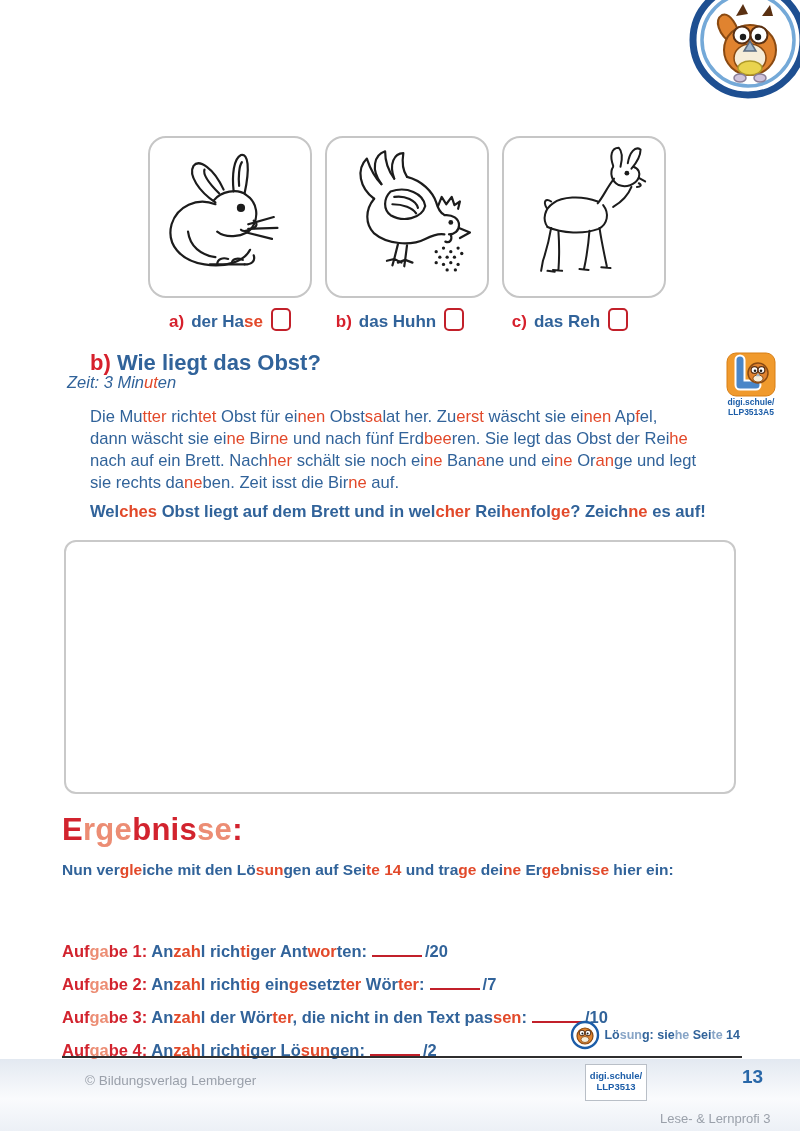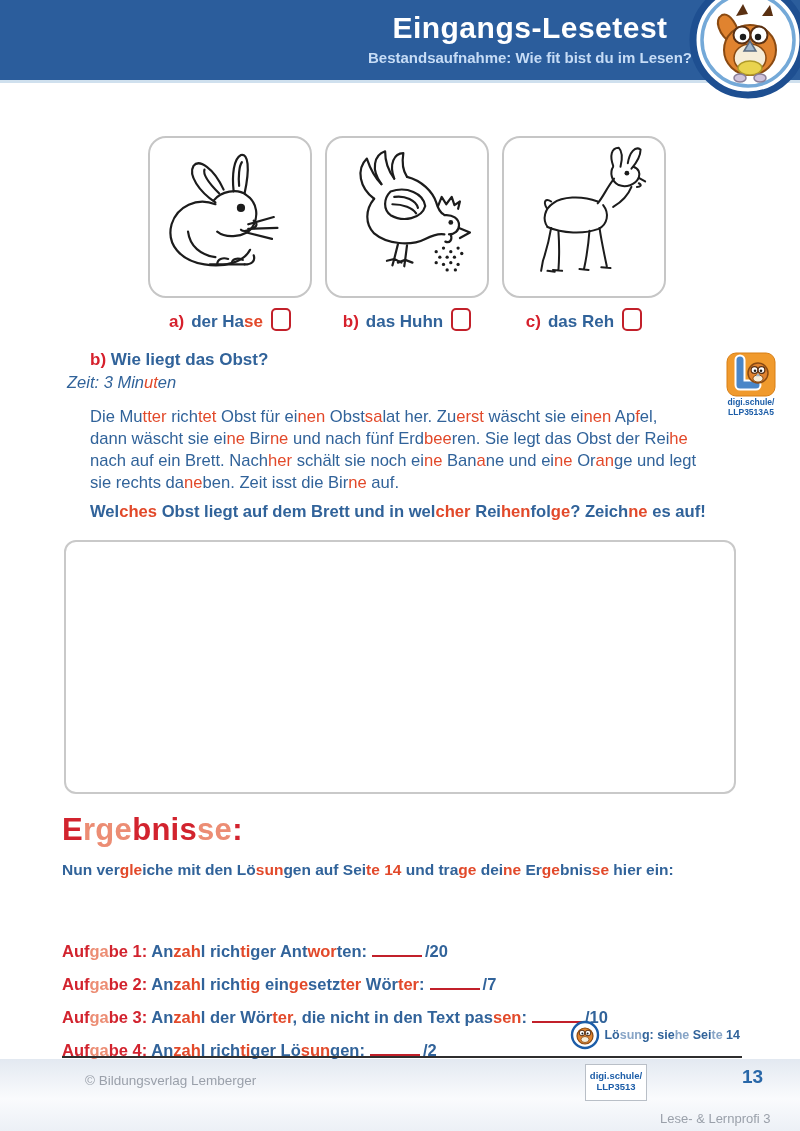--- a/index.html
+++ b/index.html
@@ -20,28 +20,28 @@
   .header-text{position:absolute;left:280px;top:11px;width:500px;text-align:center;}
   .title{font-size:30px;font-weight:bold;color:#ffffff;letter-spacing:0.5px;}
   .subtitle{font-size:15px;font-weight:bold;color:#c6dcf6;margin-top:4px;}
   .owl-badge{position:absolute;top:0;right:0;width:112px;height:108px;}
 
   
   .img-row{position:absolute;left:148px;top:136px;display:flex;gap:13px;}
   .img-box{width:164px;height:162px;box-sizing:border-box;border:2.5px solid #c6c6c6;border-radius:18px;
            background:#fff;display:flex;align-items:center;justify-content:center;}
   .img-box svg{width:146px;height:146px;}
-  .caption-row{position:absolute;left:148px;top:308px;display:flex;gap:13px;font-weight:bold;font-size:17px;}
+  .caption-row{position:absolute;left:148px;top:308px;display:flex;gap:6px;font-weight:bold;font-size:17px;}
   .caption{width:164px;text-align:center;white-space:nowrap;}
   .letter{color:#d6202c;margin-right:7px;}
   .checkbox{display:inline-block;width:16px;height:19px;border:2.4px solid #c2202a;border-radius:5px;
             margin-left:8px;vertical-align:-4px;background:#fff;}
 
   
-  .section-b{position:absolute;left:90px;top:350px;font-size:17px;font-weight:bold;white-space:nowrap;}
+  .section-b{position:absolute;left:90px;top:350px;font-size:22px;font-weight:bold;white-space:nowrap;}
   .zeit{position:absolute;left:60px;top:373px;display:flex;align-items:center;gap:7px;
         font-style:italic;font-size:16.5px;white-space:nowrap;}
   .paragraph{position:absolute;left:90px;top:406px;font-size:16.6px;line-height:22px;}
   .pline{white-space:nowrap;}
   .question{position:absolute;left:90px;top:502px;font-size:16.6px;font-weight:bold;white-space:nowrap;}
 
   .side-badge{position:absolute;left:722px;top:352px;width:58px;text-align:center;}
   .side-badge svg{width:50px;height:45px;display:block;margin:0 auto;}
   .side-badge .bline{font-size:8.5px;font-weight:bold;color:#1c5da8;line-height:10px;white-space:nowrap;}
 
@@ -68,26 +68,20 @@
             border:1.5px solid #b9bfc7;background:#fff;text-align:center;padding-top:5px;}
   .digi-box .bline{font-size:9.5px;font-weight:bold;color:#1c5da8;line-height:11px;}
   .series{position:absolute;left:660px;top:16px;font-size:13px;color:#9aa0aa;white-space:nowrap;margin-top:36px;}
   .page-number{position:absolute;left:742px;top:7px;font-size:19px;font-weight:bold;color:#2867a8;}
 </style>
 </head>
 <body>
 
 <div class="page">
 
-  <div class="header">
-    <div class="header-text">
-      <div class="title">Eingangs-Lesetest</div>
-      <div class="subtitle">Bestandsaufnahme: Wie fit bist du im Lesen?</div>
-    </div>
-  </div>
   <svg class="owl-badge" viewBox="0 0 112 108">
     <circle cx="60" cy="40" r="55" fill="#ffffff" stroke="#1e4f91" stroke-width="7"></circle>
     <circle cx="60" cy="40" r="46" fill="#ffffff" stroke="#74a9d8" stroke-width="3.5"></circle>
     <g>
       <path d="M48,16 l7,-12 l5,10 z" fill="#5a3012"></path>
       <path d="M74,16 l8,-11 l3,11 z" fill="#5a3012"></path>
       <path d="M44,44 C30,34 26,20 34,15 C42,12 50,26 52,38 Z" fill="#e0832f" stroke="#8a4a12" stroke-width="2"></path>
       <ellipse cx="62" cy="50" rx="26" ry="25" fill="#e0832f" stroke="#8a4a12" stroke-width="2"></ellipse>
       <ellipse cx="62" cy="58" rx="16" ry="14" fill="#f6edd9" stroke="#8a4a12" stroke-width="1.5"></ellipse>
       <ellipse cx="62" cy="68" rx="12" ry="7" fill="#e9d34e" stroke="#b09a28" stroke-width="1.5"></ellipse>

